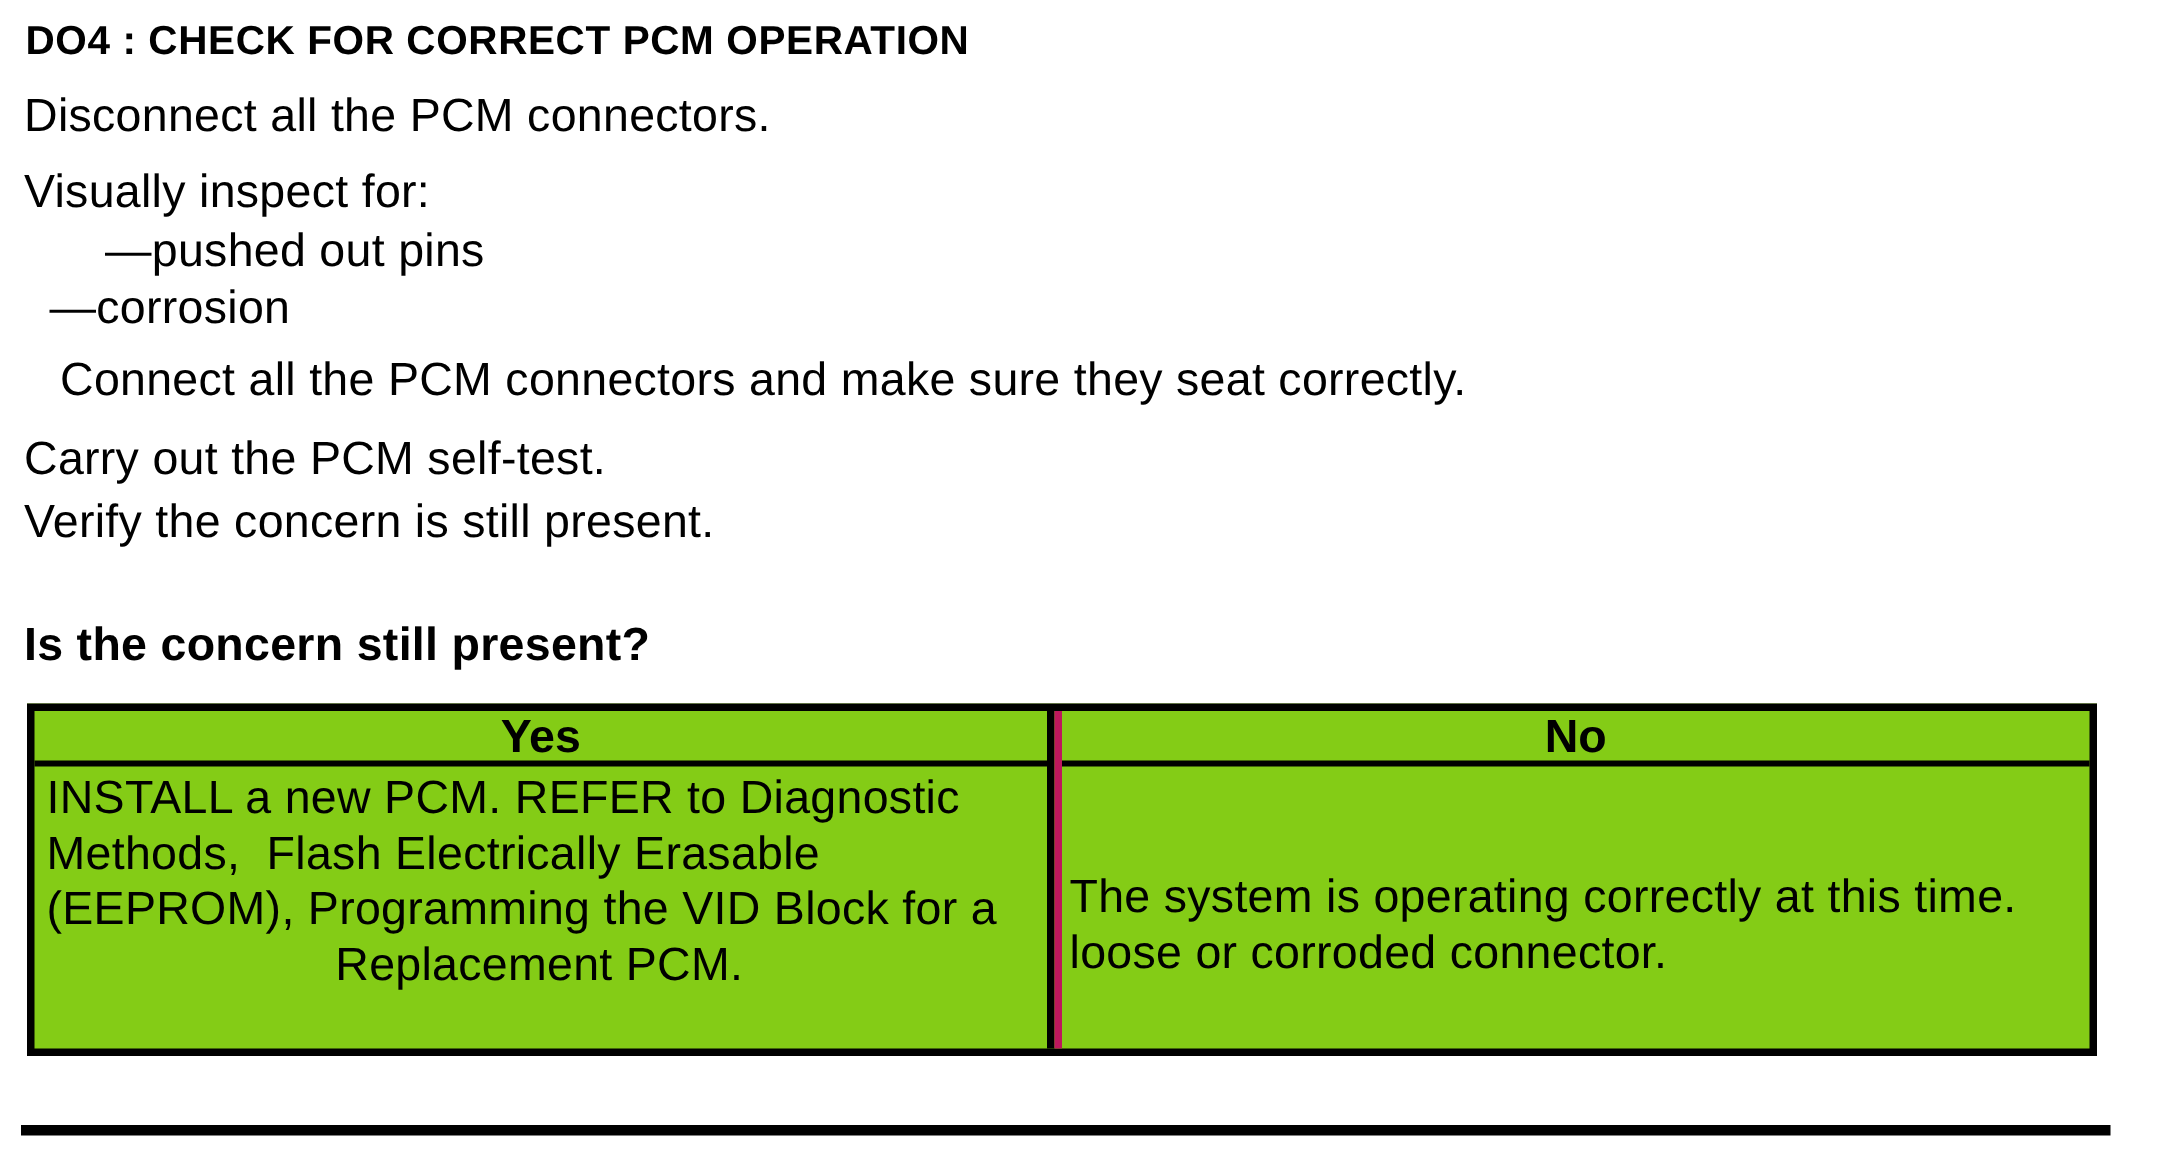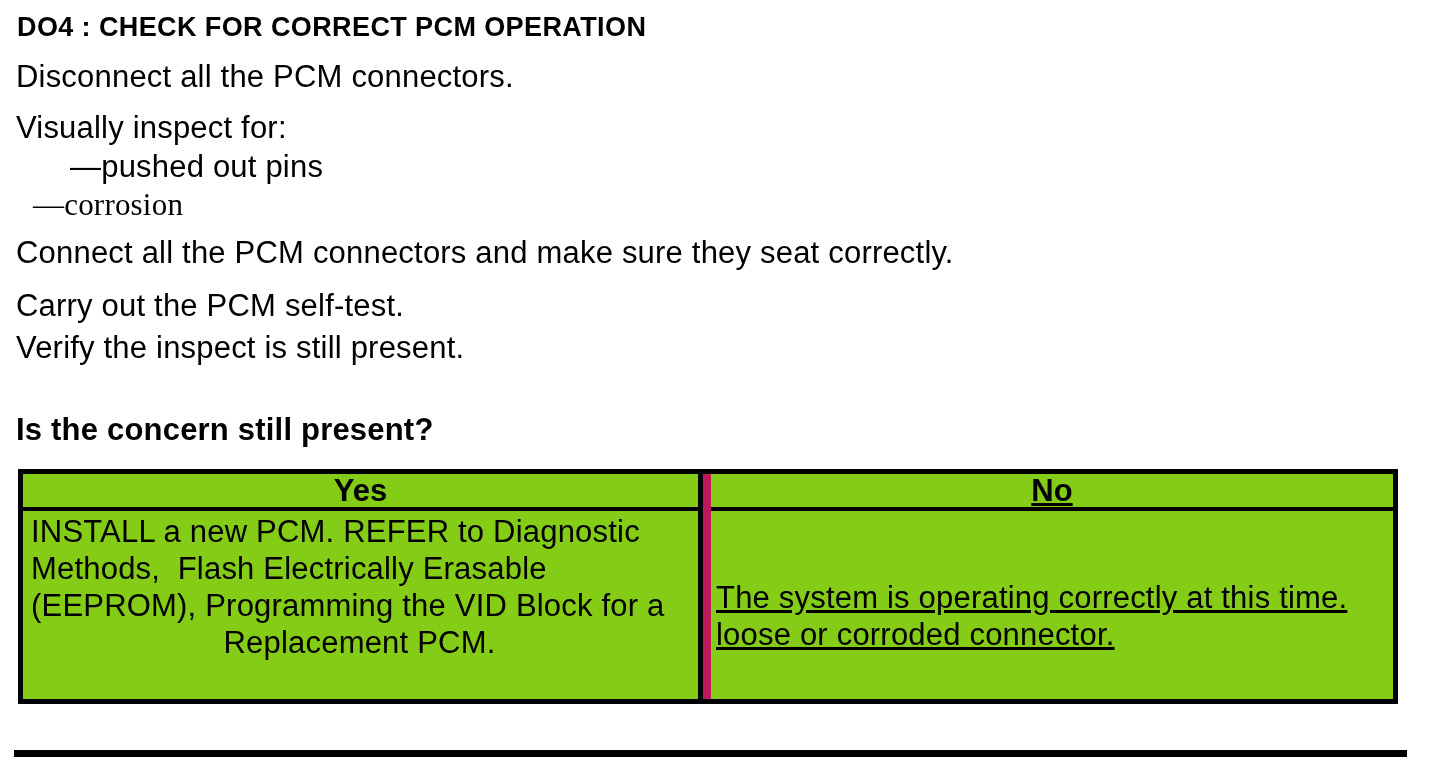--- a/index.html
+++ b/index.html
@@ -35,22 +35,22 @@
     font-size: 31px;
     letter-spacing: 0.2px;
     white-space: pre;
   }
   .indent { left: 33px; }
   .bold { font-weight: bold; margin-top: 36px; }
 
   .pos-disconnect { top: 59px; }
   .pos-inspect    { top: 110px; }
   .pos-item1      { top: 149px; margin-left: 37px; }
-  .pos-item2      { top: 187px; font-family: Liberation Serif, serif; }
-  .pos-connect    { top: 235px; }
+  .pos-item2      { top: 187px; }
+  .pos-connect    { top: 235px; margin-left: 24px; }
   .pos-selftest   { top: 288px; }
   .pos-verify     { top: 330px; }
   .pos-question   { top: 376px; }
 
   .results-table {
     position: absolute;
     left: 18px;
     top: 469px;
     width: 1380px;
     height: 235px;
@@ -62,22 +62,21 @@
   .col {
     box-sizing: border-box;
     height: 100%;
   }
   .col-yes {
     width: 680px;
     border-right: 5px solid #000000;
   }
   .col-no {
     flex: 1;
-    border-left: 8px solid #be185d;
-    text-decoration: underline;
+    border-left: 5px solid #be185d;
   }
   .th {
     height: 37px;
     line-height: 34px;
     border-bottom: 4px solid #000000;
     box-sizing: border-box;
     text-align: center;
     font-weight: bold;
     font-size: 31px;
   }
@@ -112,21 +111,21 @@
   <div class="bodyline pos-inspect">Visually inspect for:</div>
 
   <div class="bodyline indent pos-item1">—pushed out pins</div>
 
   <div class="bodyline indent pos-item2">—corrosion</div>
 
   <div class="bodyline pos-connect">Connect all the PCM connectors and make sure they seat correctly.</div>
 
   <div class="bodyline pos-selftest">Carry out the PCM self-test.</div>
 
-  <div class="bodyline pos-verify">Verify the inspect is still present.</div>
+  <div class="bodyline pos-verify">Verify the concern is still present.</div>
 
   <div class="bodyline bold pos-question">Is the concern still present?</div>
 
   <div class="results-table">
     <div class="col col-yes">
       <div class="th">Yes</div>
       <div class="cell cell-yes">
         <div class="cl">INSTALL a new PCM. REFER to Diagnostic</div>
         <div class="cl">Methods,  Flash Electrically Erasable</div>
         <div class="cl">(EEPROM), Programming the VID Block for a</div>

